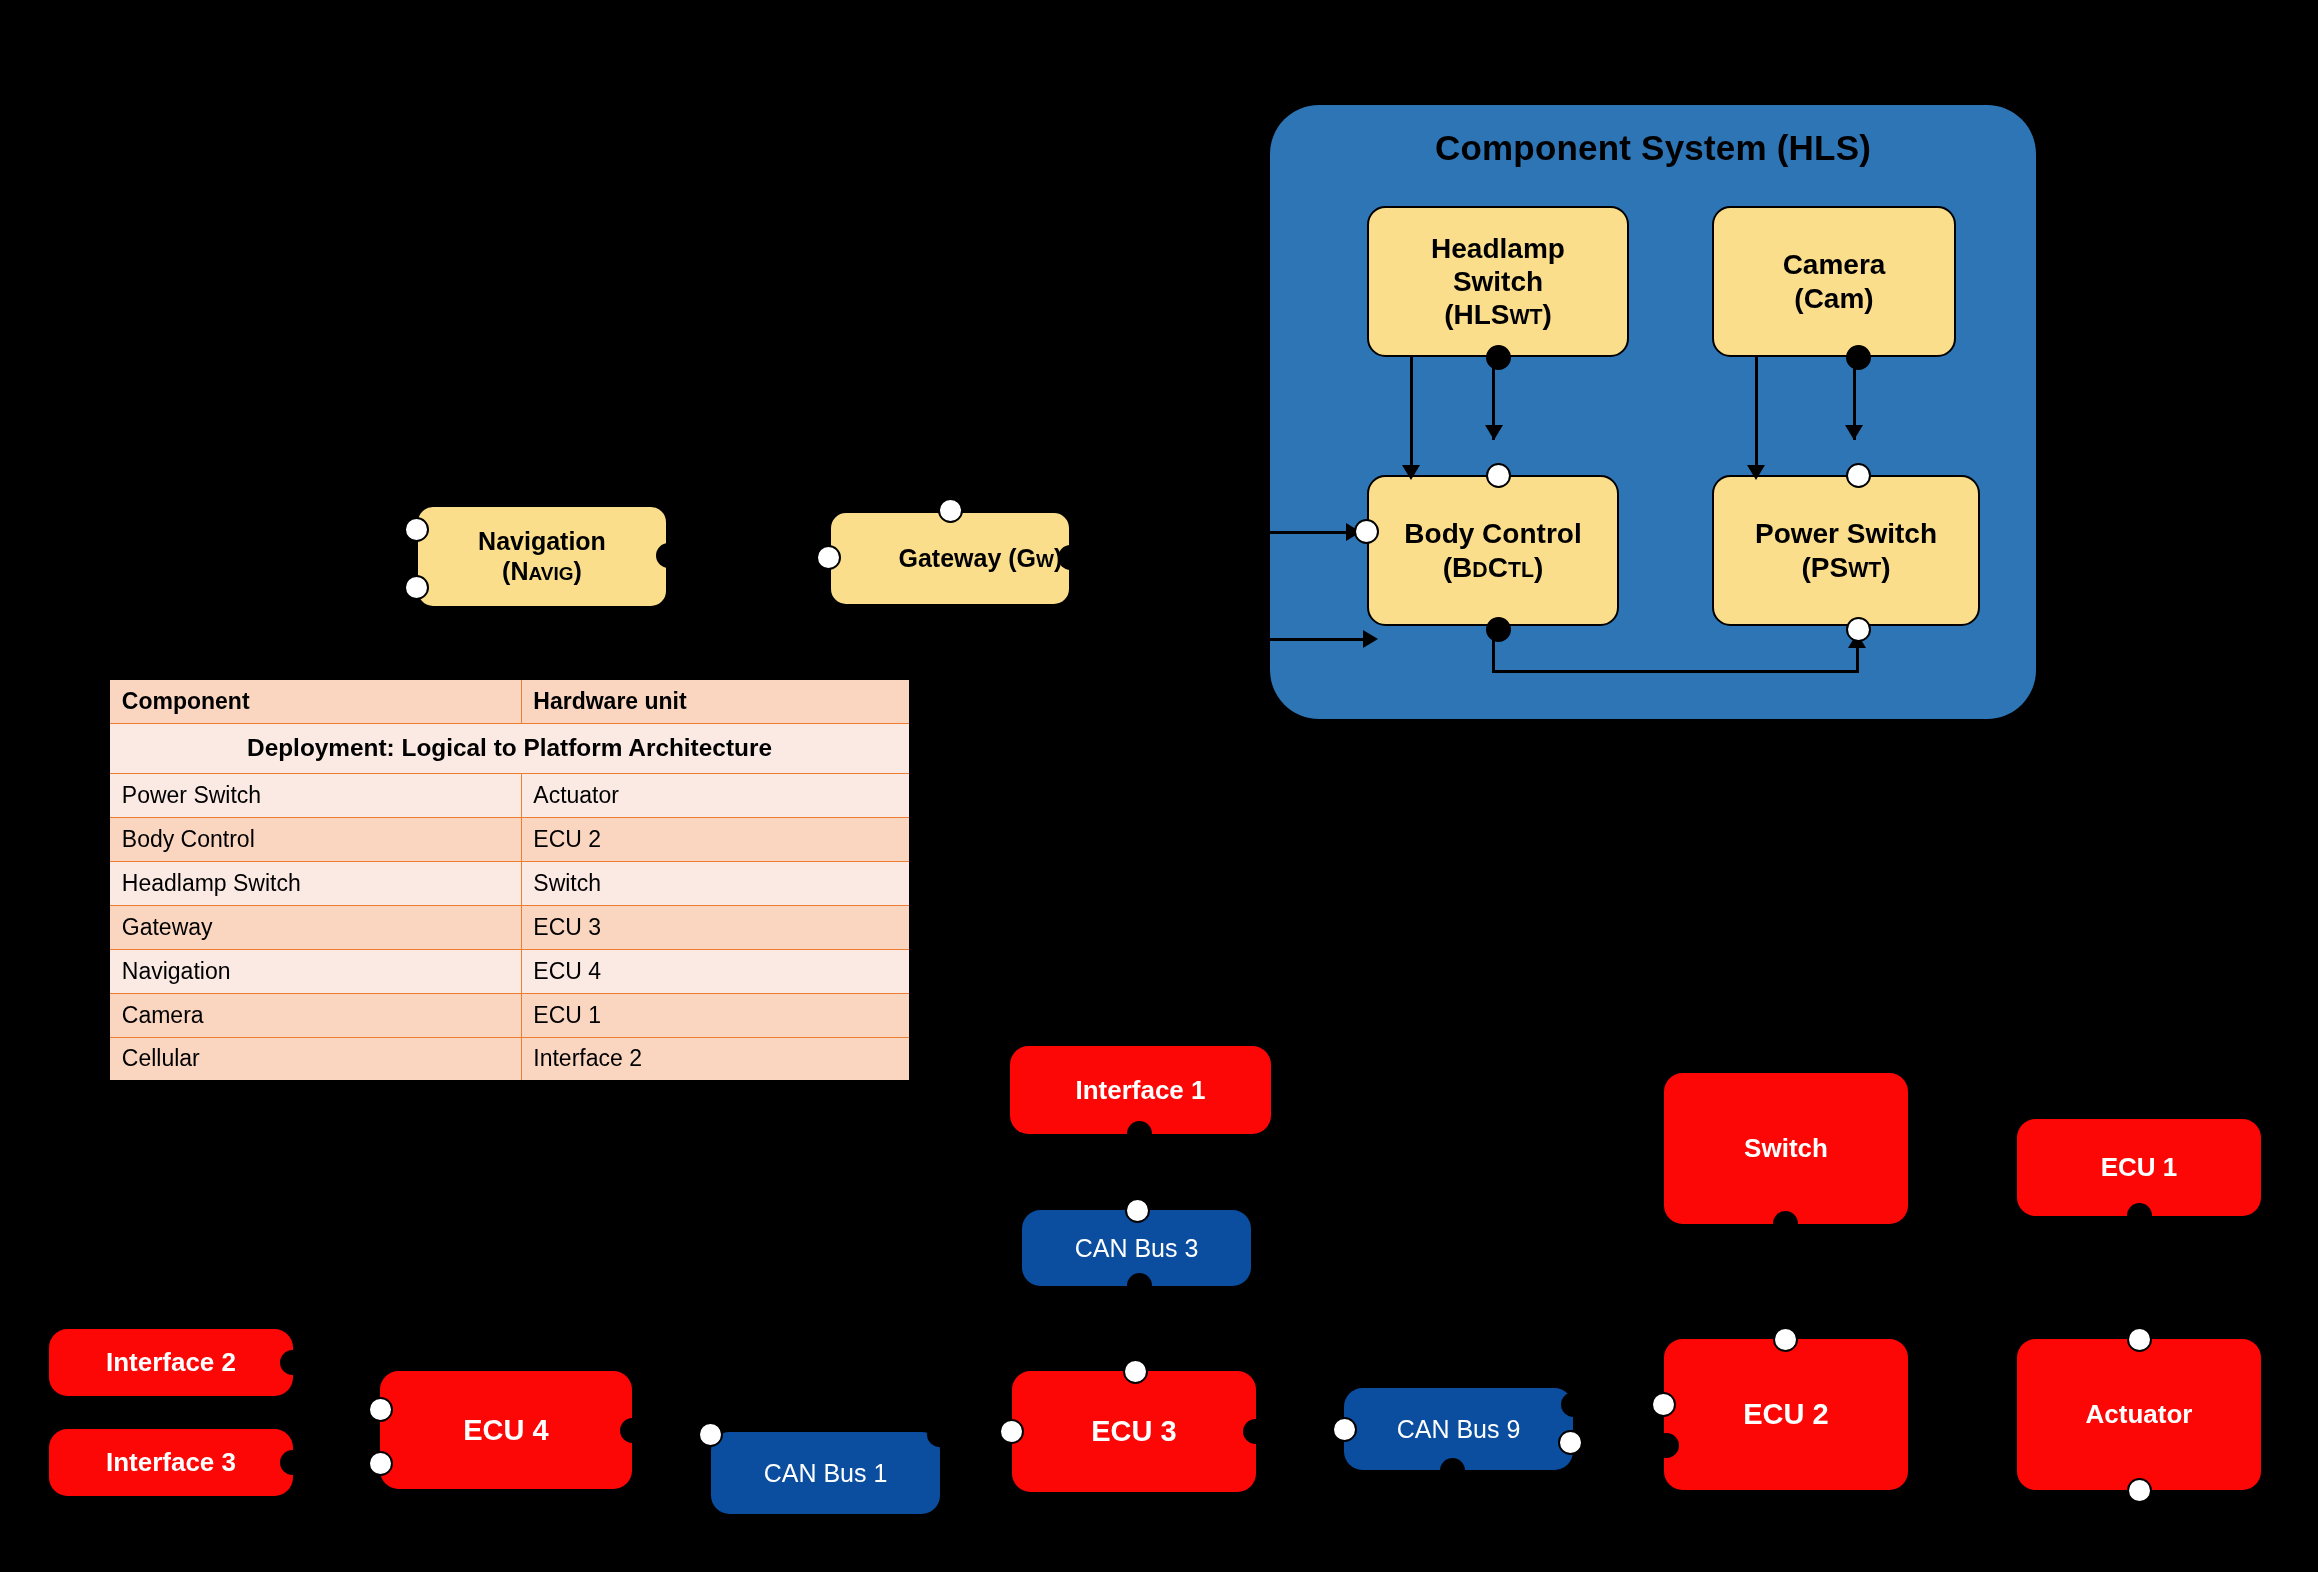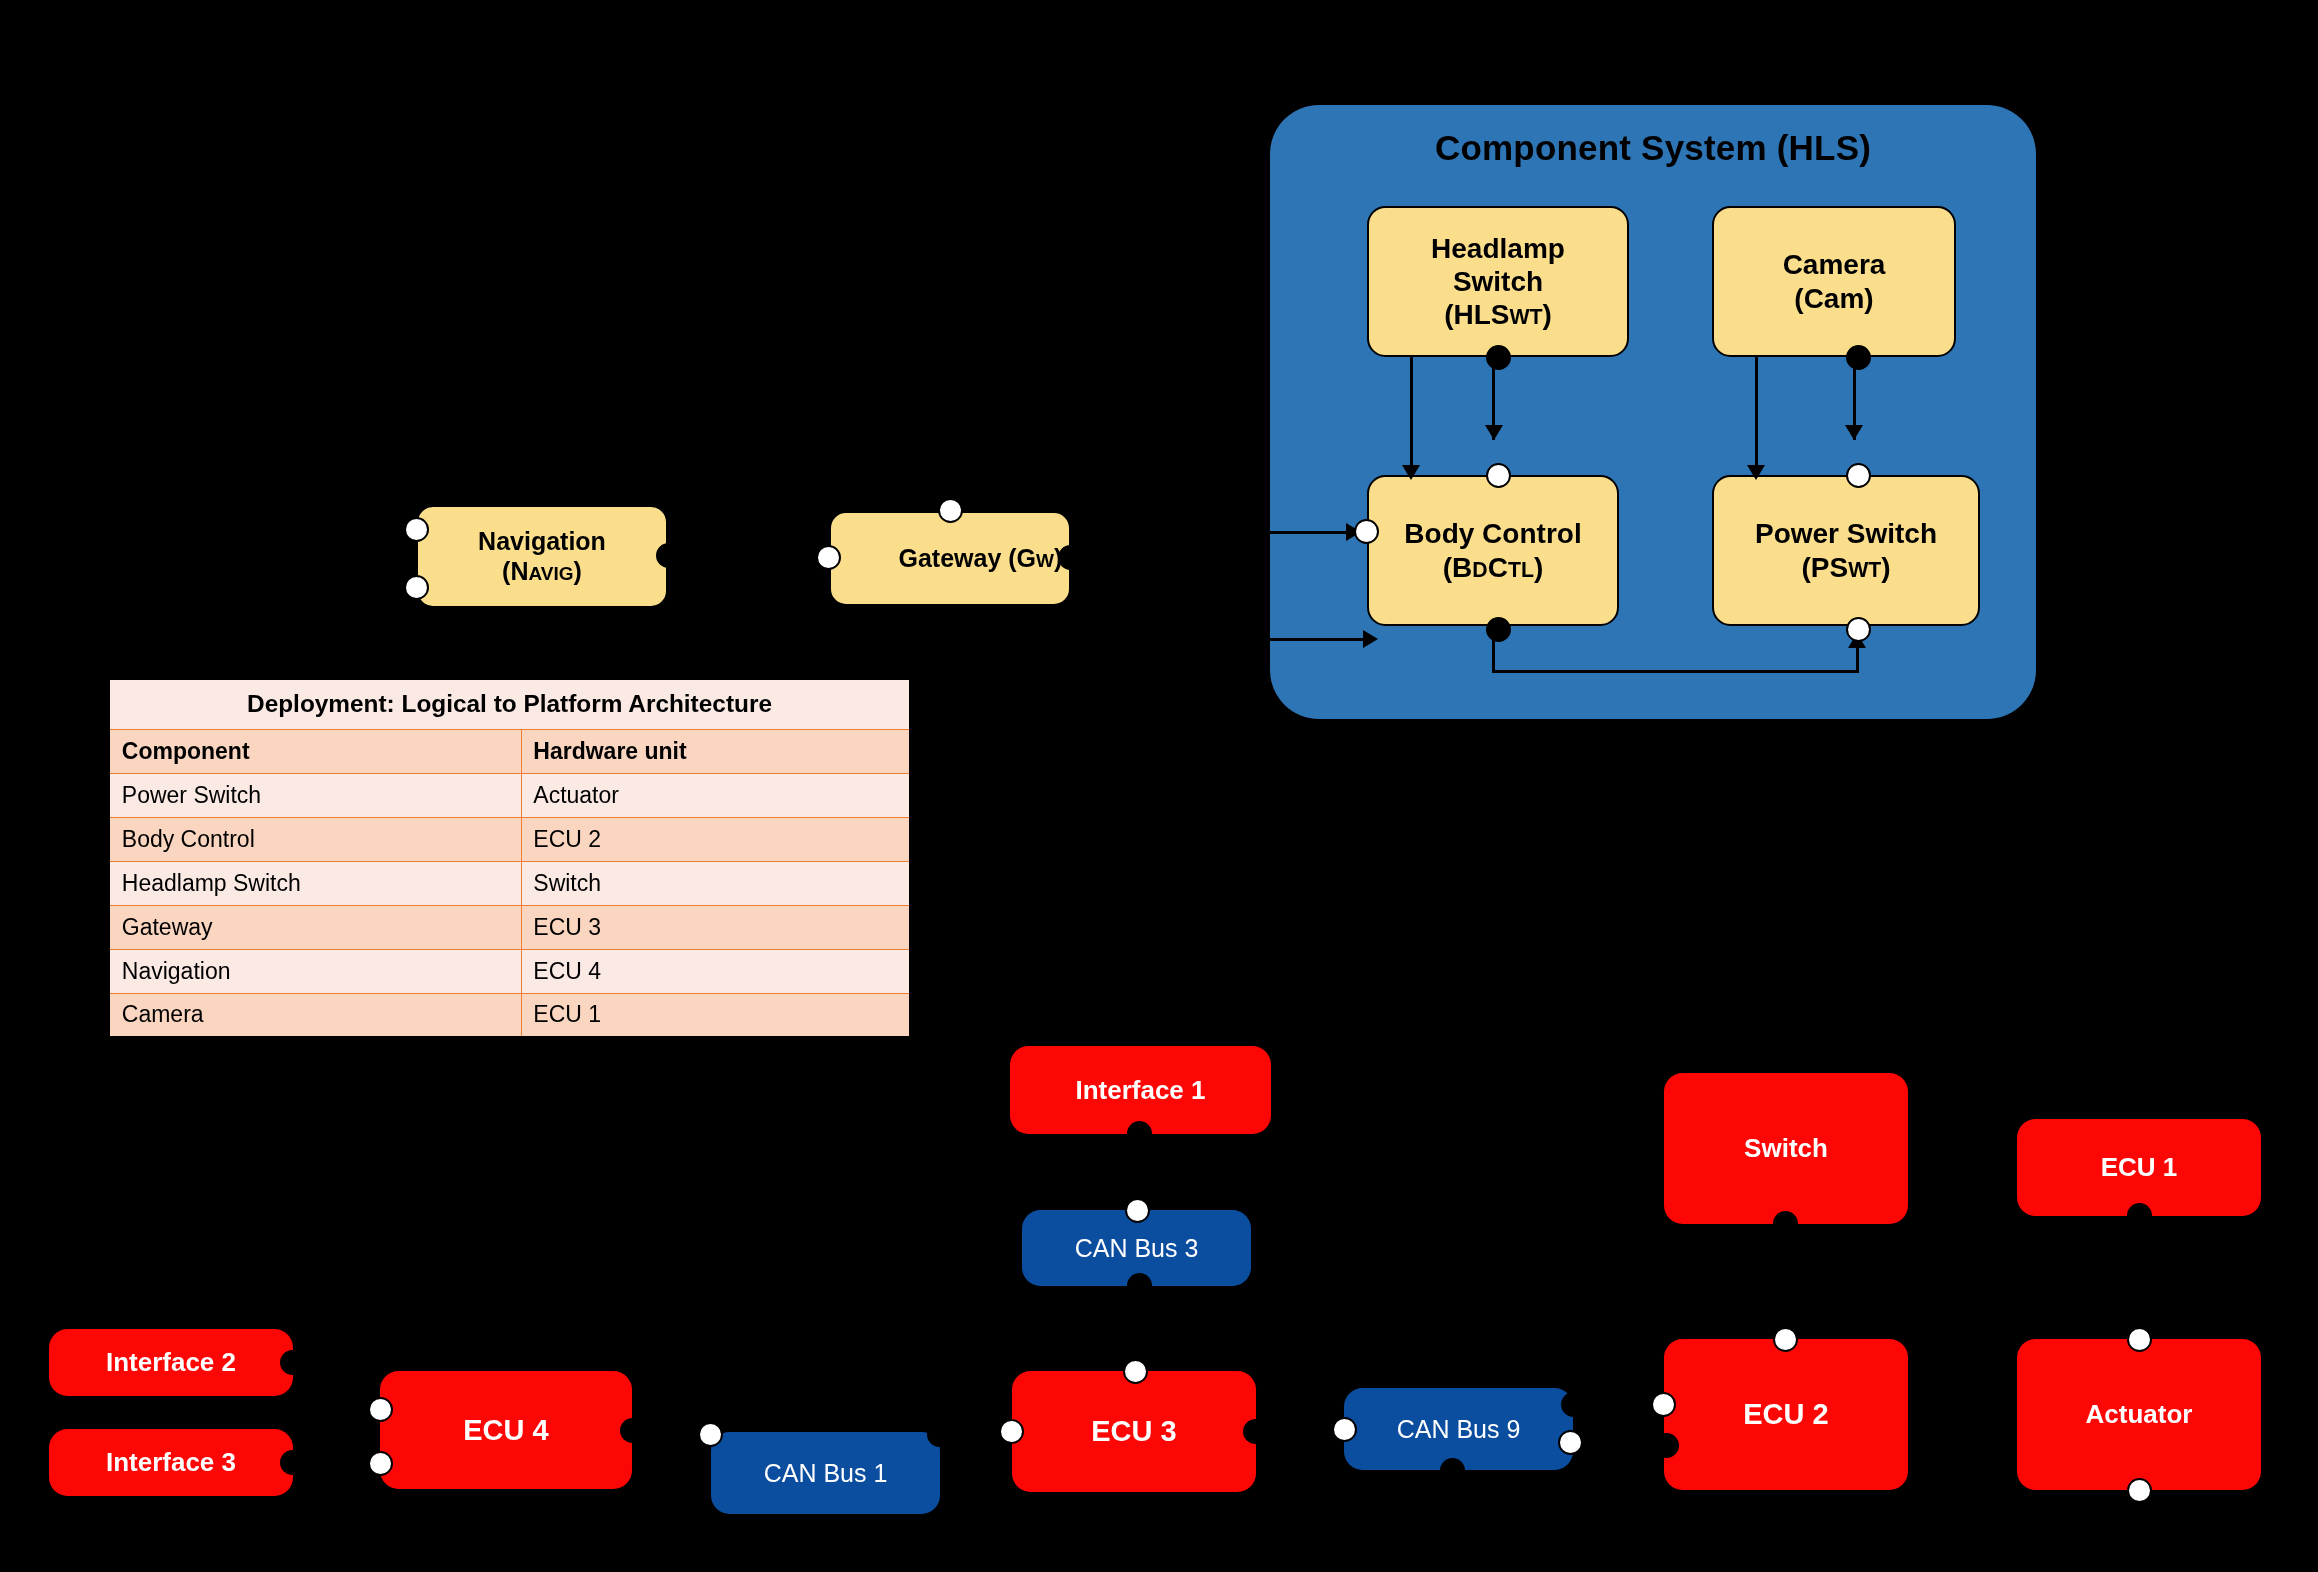--- a/index.html
+++ b/index.html
@@ -192,25 +192,25 @@
 <div class="port white abs" style="left:938px;top:498px;"></div>
 <div class="port white abs" style="left:816px;top:545px;"></div>
 
 <table id="dep-table">
   <colgroup>
       <col class="c1">
       <col>
     </colgroup>
   <tbody>
     <tr>
-      <td class="ttl" colspan="2">Deployment: Logical to Platform Architecture</td>
+      <td class="hdr">Component</td>
+      <td class="hdr">Hardware unit</td>
     </tr>
     <tr>
-      <td class="hdr">Component</td>
-      <td class="hdr">Hardware unit</td>
+      <td class="ttl" colspan="2">Deployment: Logical to Platform Architecture</td>
     </tr>
     <tr class="odd">
         <td>Power Switch</td>
         <td>Actuator</td>
       </tr>
     <tr class="even">
         <td>Body Control</td>
         <td>ECU 2</td>
       </tr>
     <tr class="odd">
@@ -221,20 +221,24 @@
         <td>Gateway</td>
         <td>ECU 3</td>
       </tr>
     <tr class="odd">
         <td>Navigation</td>
         <td>ECU 4</td>
       </tr>
     <tr class="even">
         <td>Camera</td>
         <td>ECU 1</td>
+      </tr>
+    <tr class="even">
+        <td>Cellular</td>
+        <td>Interface 2</td>
       </tr>
   </tbody>
 </table>
 
 <div class="hw red abs" id="n-if1">
   <span>Interface 1</span>
 </div>
 <div class="notch abs" style="left:1127px;top:1121px;"></div>
 
 <div class="hw blue abs" id="n-can3">

